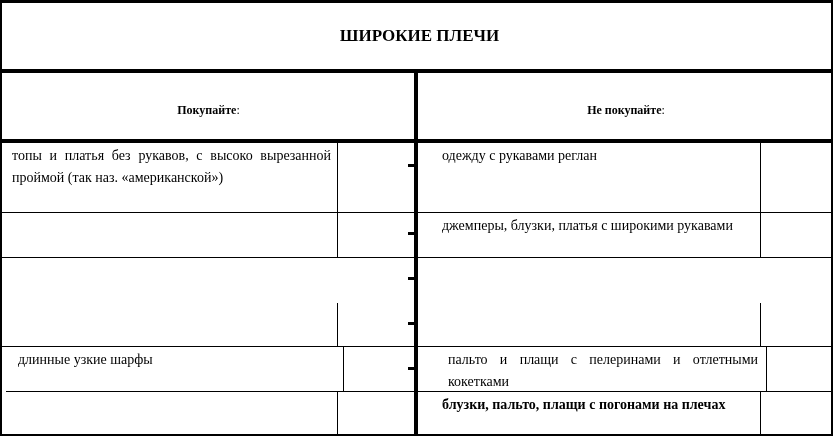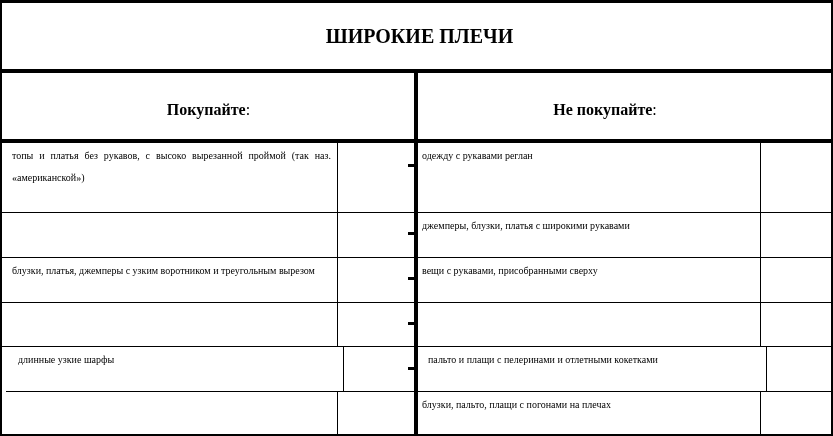--- a/index.html
+++ b/index.html
@@ -2,37 +2,37 @@
 <html><head>
   <meta charset="utf-8">
   <style>
     html, body { margin: 0; padding: 0; background: #ffffff; }
     body { width: 833px; height: 436px; position: relative; overflow: hidden;
            font-family: "Liberation Serif", serif; color: #000; }
     .frame { position: absolute; left: 0; top: 0; width: 833px; height: 436px; box-sizing: border-box; }
     .title-row { position: absolute; left: 0; top: 0; width: 833px; height: 73px; box-sizing: border-box;
                  border-top: 3px solid #000; border-left: 2px solid #000; border-right: 2px solid #000;
                  border-bottom: 4px solid #000; display: flex; align-items: center; justify-content: center; }
-    .title { font-weight: bold; font-size: 20px; letter-spacing: 0; padding-left: 6px; }
+    .title { font-weight: bold; font-size: 17px; letter-spacing: 0; padding-left: 6px; }
     .header-row { position: absolute; left: 0; top: 73px; width: 833px; height: 70px; box-sizing: border-box;
                   border-left: 2px solid #000; border-right: 2px solid #000; border-bottom: 4px solid #000; }
     .header-cell { position: absolute; top: 0; height: 74px; display: flex; align-items: center; justify-content: center;
-                   font-weight: bold; font-size: 16px; }
+                   font-weight: bold; font-size: 12px; }
     .header-cell .colon { font-weight: normal; }
     .hc-left { left: 0; width: 413px; }
-    .hc-right { left: 398px; width: 410px; align-items: center; }
+    .hc-right { left: 419px; width: 410px; align-items: center; }
     .vdivider { position: absolute; left: 414px; width: 4px; background: #000; }
     .grid { position: absolute; left: 0; top: 143px; width: 833px; height: 293px; }
     .row { position: absolute; left: 0; width: 833px; box-sizing: border-box; border-bottom: 1px solid #000; }
     .row.last { border-bottom: 2px solid #000; }
-    .cell { position: absolute; top: 0; bottom: 0; box-sizing: border-box; font-size: 10px; line-height: 22px;
+    .cell { position: absolute; top: 0; bottom: 0; box-sizing: border-box; font-size: 14px; line-height: 22px;
             text-align: justify; text-align-last: left; padding: 2px 6px 0 10px; }
     .cell.l-text { left: 2px; width: 335px; border-left: 0; }
     .cell.l-narrow { left: 337px; width: 77px; border-left: 1px solid #000; }
-    .cell.r-text { left: 418px; width: 342px; padding-left: 4px; padding-right: 8px; }
+    .cell.r-text { left: 418px; width: 342px; padding-left: 24px; padding-right: 8px; }
     .cell.r-narrow { left: 760px; width: 71px; border-left: 1px solid #000; }
     .outer-l { position: absolute; left: 0; top: 143px; width: 2px; height: 293px; background: #000; }
     .outer-r { position: absolute; right: 0; top: 143px; width: 2px; height: 293px; background: #000; }
     .tick { position: absolute; left: 408px; width: 6px; height: 3px; background: #000; }
   </style>
 </head>
 <body>
 
 <div class="frame">
 
@@ -58,37 +58,31 @@
       <div class="cell l-text">топы и платья без рукавов, с высоко вырезанной проймой (так наз. «американской»)</div>
       <div class="cell l-narrow"></div>
       <div class="cell r-text">одежду с рукавами реглан</div>
       <div class="cell r-narrow"></div>
     </div>
     <div class="row" style="top:70px;height:45px;">
       <div class="cell l-narrow"></div>
       <div class="cell r-text">джемперы, блузки, платья с широкими рукавами</div>
       <div class="cell r-narrow"></div>
     </div>
-    <div class="row" style="top:115px;height:45px;">
-      <div class="cell l-text">блузки, платья, джемперы с узким воротником и треугольным вырезом</div>
-      <div class="cell l-narrow"></div>
-      <div class="cell r-text">вещи с рукавами, присобранными сверху</div>
-      <div class="cell r-narrow"></div>
-    </div>
     <div class="row" style="top:160px;height:44px;">
       <div class="cell l-narrow"></div>
       <div class="cell r-narrow"></div>
     </div>
     <div class="row" style="top:204px;height:45px;margin-left:6px;">
       <div class="cell l-text">длинные узкие шарфы</div>
       <div class="cell l-narrow"></div>
       <div class="cell r-text">пальто и плащи с пелеринами и отлетными кокетками</div>
       <div class="cell r-narrow"></div>
     </div>
-    <div class="row last" style="top:249px;height:44px;">
+    <div class="row last" style="top:249px;height:44px;font-weight:bold;">
       <div class="cell l-text"></div>
       <div class="cell l-narrow"></div>
       <div class="cell r-text">блузки, пальто, плащи с погонами на плечах</div>
       <div class="cell r-narrow"></div>
     </div>
   </div>
 
   <div class="vdivider" style="top:143px;height:293px;"></div>
   <div class="outer-l"></div>
   <div class="outer-r"></div>

